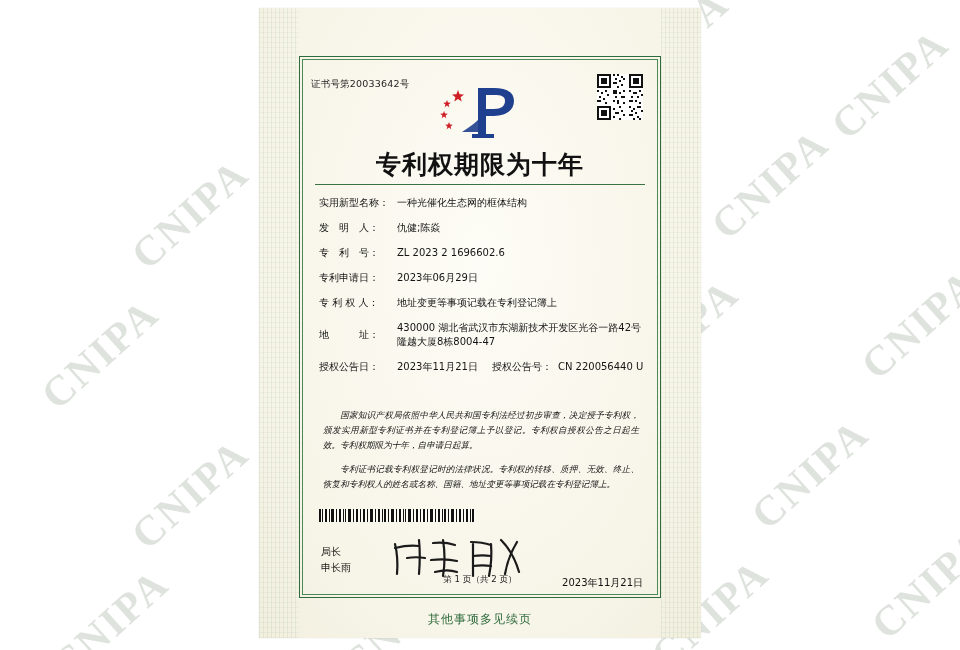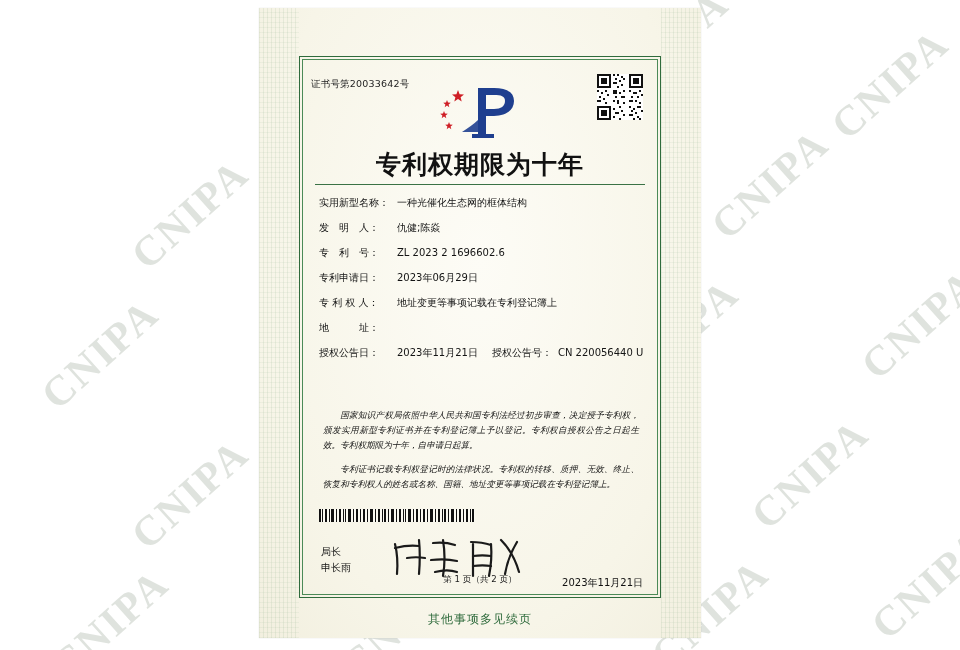--- a/index.html
+++ b/index.html
@@ -415,20 +415,22 @@
           <div class="val">2023年06月29日</div>
         </div>
 
         <div class="row">
           <div class="lbl">专 利 权 人：</div>
           <div class="val">地址变更等事项记载在专利登记簿上</div>
         </div>
 
         <div class="row">
           <div class="lbl">地　　　址：</div>
+          <div class="val">430000 湖北省武汉市东湖新技术开发区光谷一路42号
+隆越大厦8栋8004-47</div>
         </div>
 
         <div class="row two">
           <div class="lbl">授权公告日：</div>
           <div class="val" style="flex:0 0 auto;">2023年11月21日</div>
           <div class="lbl2">授权公告号：</div>
           <div class="val2">CN 220056440 U</div>
         </div>
 
       </div>

